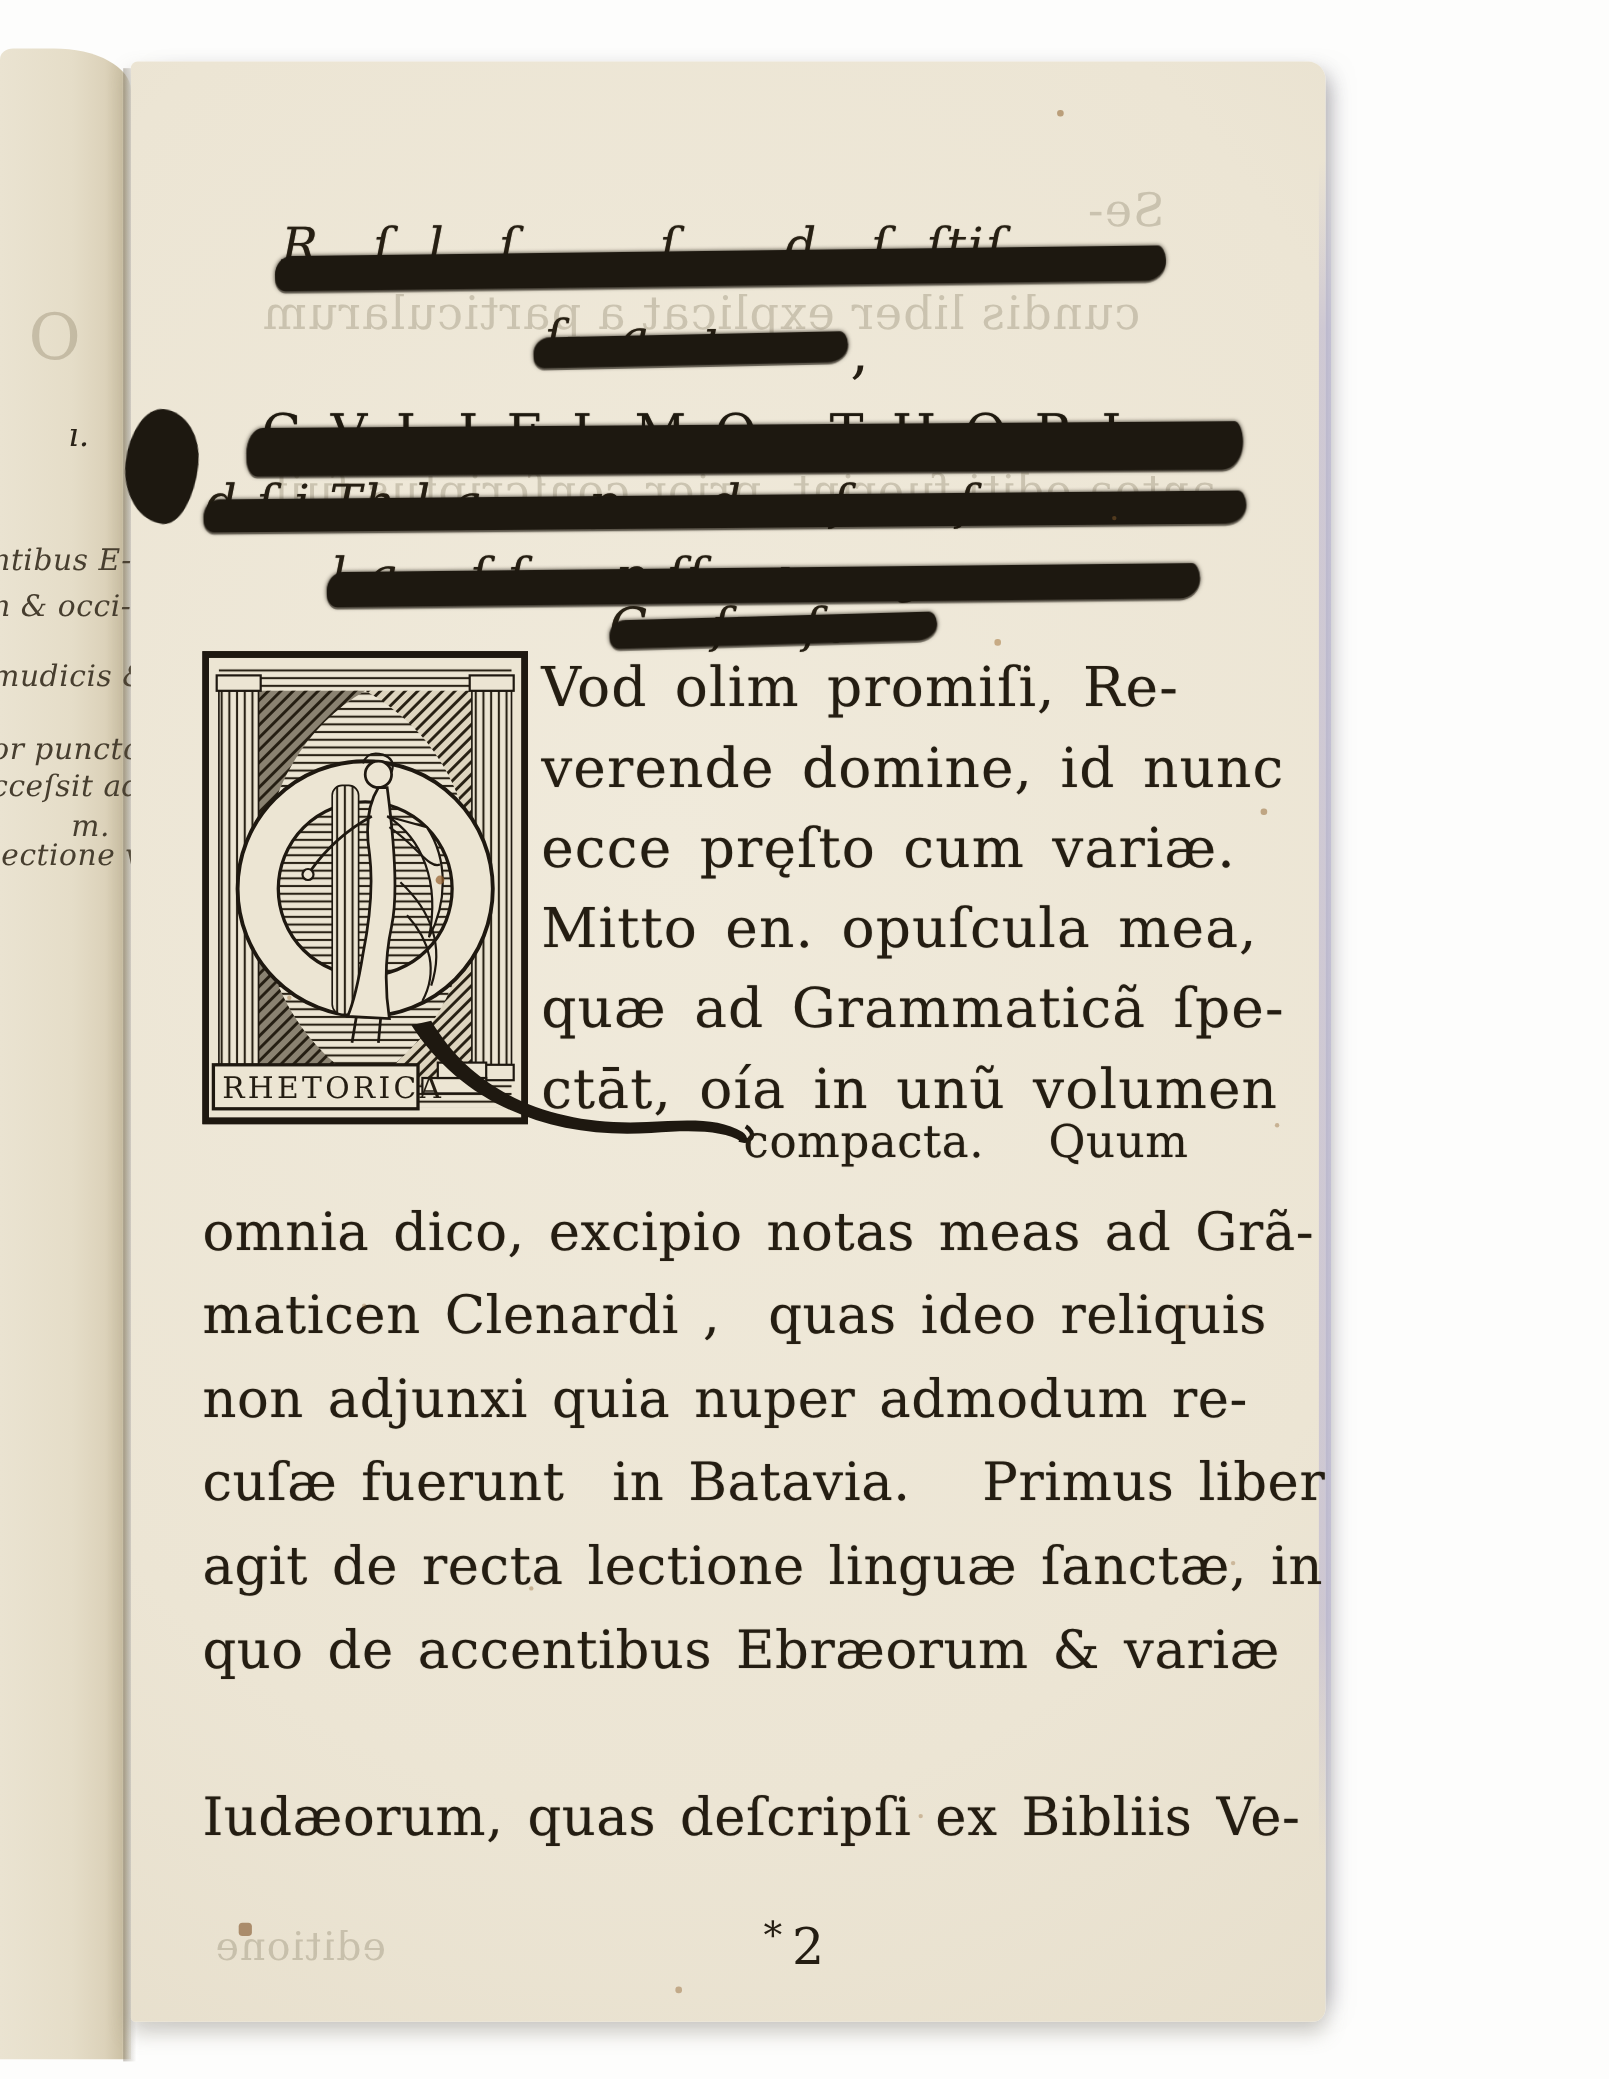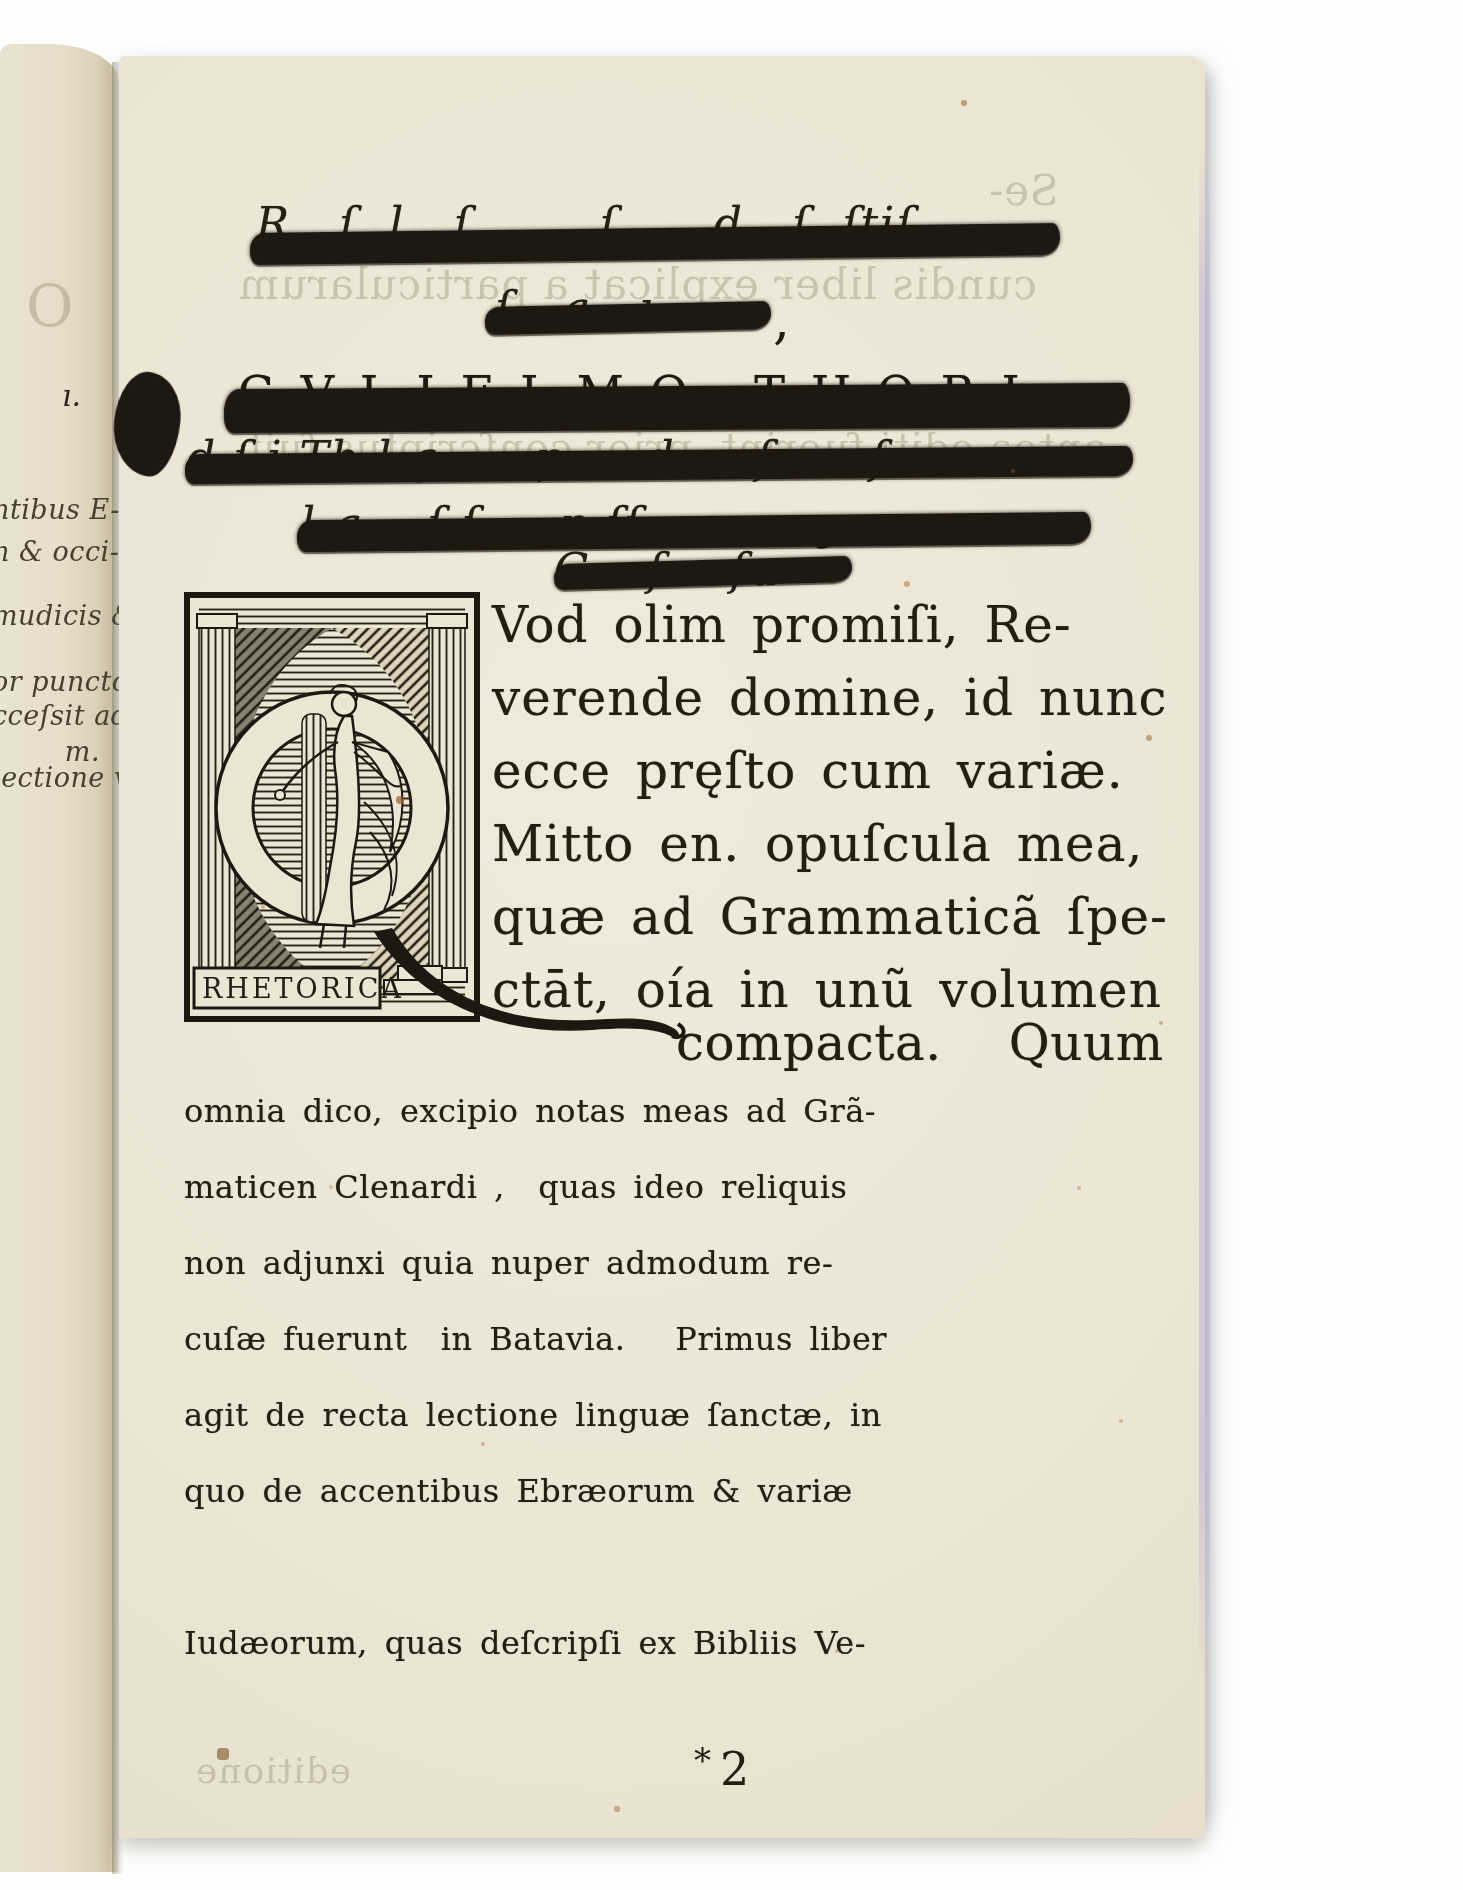--- a/index.html
+++ b/index.html
@@ -20,21 +20,21 @@
 
   
   .right-page{position:absolute;left:119px;top:56px;width:1086px;height:1782px;
     background:radial-gradient(120% 90% at 45% 40%, #f0eadb 0%, #ece5d4 55%, #e6decb 85%, #ded5c0 100%);
     border-radius:6px 16px 12px 4px;
     box-shadow:0 10px 18px rgba(120,115,100,.35), 16px 0 22px -14px rgba(130,128,150,.55);}
   .right-page::after{content:"";position:absolute;right:-5px;top:90px;bottom:150px;width:11px;border-radius:6px;
     background:linear-gradient(180deg,rgba(185,180,212,0),rgba(182,177,210,.55) 10%,rgba(182,177,210,.55) 86%,rgba(185,180,212,0));}
 
   
-  .bline{position:absolute;font-size:32px;color:#241d12;letter-spacing:.5px;word-spacing:6px;
+  .bline{position:absolute;font-size:48px;color:#241d12;letter-spacing:.5px;word-spacing:6px;
     white-space:pre;text-shadow:0 0 1px rgba(45,35,18,.45);}
   .blk-a{left:492px;font-size:50px;letter-spacing:1px;word-spacing:8px;text-align:center;}
   .blk-b{left:184px;}
 
   
   .cens{position:absolute;text-align:right;}
   .peek{position:absolute;font-style:italic;font-size:44px;color:#261f13;white-space:pre;
     letter-spacing:2px;text-shadow:0 0 1px rgba(40,30,15,.6);}
   .caps-peek{position:absolute;font-size:46px;letter-spacing:26px;color:#1f1a10;white-space:pre;
     text-shadow:0 0 1px rgba(30,22,10,.7);}
@@ -206,21 +206,21 @@
       <path d="M488 444 C 500 448 504 438 494 432" stroke="#1e1810" stroke-width="4" fill="none"></path>
     </g>
   </svg>
 
   <div class="bline blk-a" style="top:596px">Vod olim promiſi, Re-</div>
   <div class="bline blk-a" style="top:669px">verende domine, id nunc</div>
   <div class="bline blk-a" style="top:742px">ecce pręſto cum variæ.</div>
   <div class="bline blk-a" style="top:888px">quæ ad Grammaticã ſpe-</div>
   <div class="bline blk-a" style="top:815px">Mitto en. opuſcula mea,</div>
   <div class="bline blk-a" style="top:961px">ctāt, oía in unũ volumen</div>
-  <div class="bline" style="left:676px;top:1014px;font-size:50px">compacta.   Quum</div>
+  <div class="bline" style="left:676px;top:1014px;font-size:41px">compacta.   Quum</div>
 
   <div class="bline blk-b" style="top:1092px">omnia dico, excipio notas meas ad Grã-</div>
   <div class="bline blk-b" style="top:1168px">maticen Clenardi ,  quas ideo reliquis</div>
   <div class="bline blk-b" style="top:1244px">non adjunxi quia nuper admodum re-</div>
   <div class="bline blk-b" style="top:1320px">cuſæ fuerunt  in Batavia.   Primus liber</div>
   <div class="bline blk-b" style="top:1396px">agit de recta lectione linguæ ſanctæ, in</div>
   <div class="bline blk-b" style="top:1472px">quo de accentibus Ebræorum &amp; variæ</div>
   <div class="bline blk-b" style="top:1624px">Iudæorum, quas deſcripſi ex Bibliis Ve-</div>
 
   <span class="sig-star">*</span>

